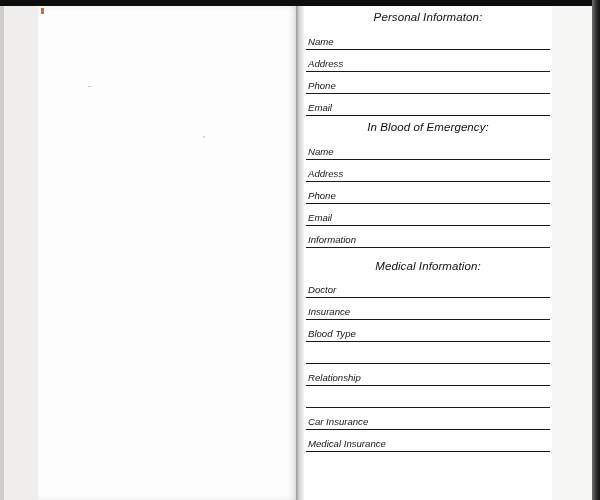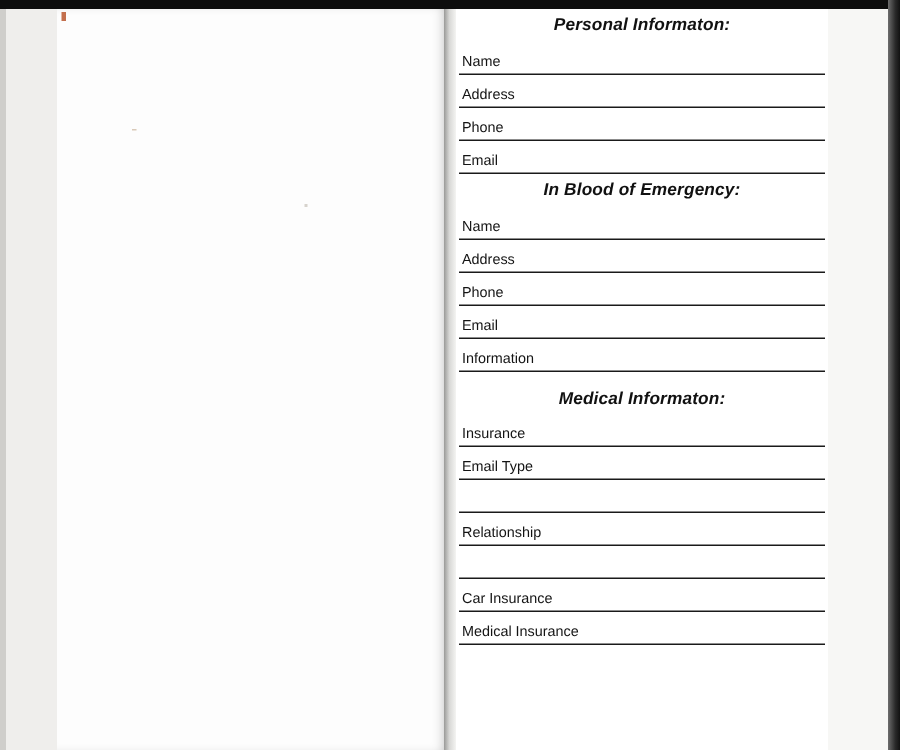--- a/index.html
+++ b/index.html
@@ -96,21 +96,21 @@
   .form {
     position: absolute;
     left: 304px; top: 6px;
     width: 248px;
     height: 494px;
     padding: 0;
     box-sizing: border-box;
   }
   .section-title {
     font-size: 11.5px;
-    font-weight: bold;
+    font-weight: normal;
     font-style: italic;
     color: #111;
     text-align: center;
     letter-spacing: 0.1px;
   }
   .fields {
     margin: 0;
     padding: 0;
   }
   .field {
@@ -120,20 +120,21 @@
     margin: 0 2px 0 2px;
   }
   .field-label {
     position: absolute;
     left: 2px;
     bottom: 2px;
     font-size: 9.6px;
     color: #141414;
     line-height: 11px;
     white-space: nowrap;
+    font-style: italic;
   }
   .spacer-title {
     height: 22px;
     display: flex;
     align-items: center;
     justify-content: center;
   }
   .spacer-title-tall {
     height: 28px;
     display: flex;
@@ -205,28 +206,31 @@
       </div>
       <div class="field">
         <span class="field-label">Email</span>
       </div>
       <div class="field">
         <span class="field-label">Information</span>
       </div>
     </div>
 
     <div class="spacer-title-tall">
-      <span class="section-title">Medical Informaton:</span>
+      <span class="section-title">Medical Information:</span>
     </div>
     <div class="fields">
       <div class="field">
+        <span class="field-label">Doctor</span>
+      </div>
+      <div class="field">
         <span class="field-label">Insurance</span>
       </div>
       <div class="field">
-        <span class="field-label">Email Type</span>
+        <span class="field-label">Blood Type</span>
       </div>
       <div class="blank-row"></div>
       <div class="field">
         <span class="field-label">Relationship</span>
       </div>
       <div class="blank-row"></div>
       <div class="field">
         <span class="field-label">Car Insurance</span>
       </div>
       <div class="field">

